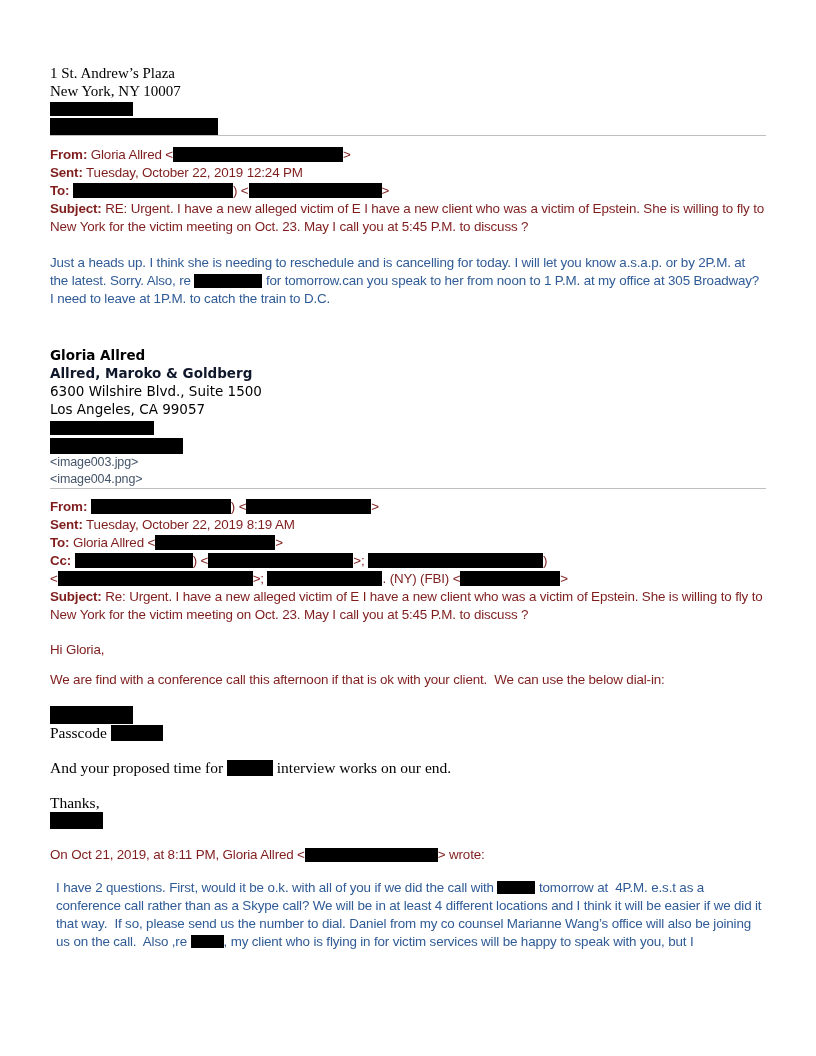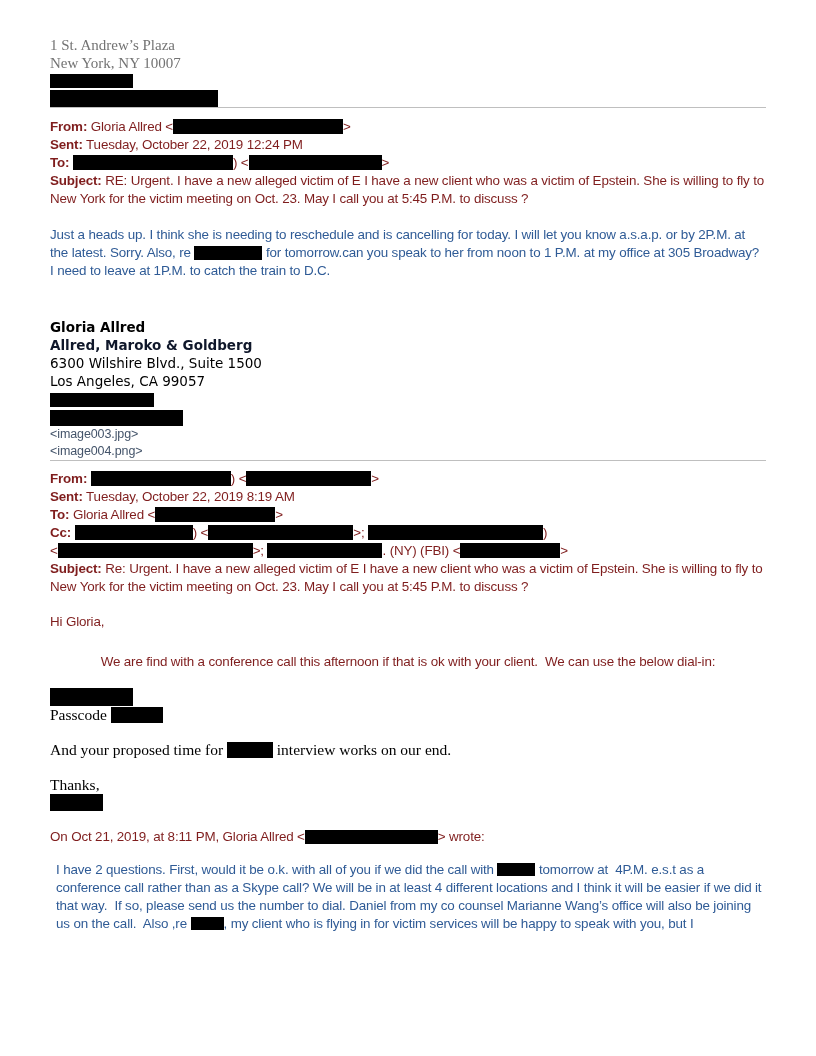--- a/index.html
+++ b/index.html
@@ -1,21 +1,21 @@
 <!DOCTYPE html>
 <html><head>
 <meta charset="utf-8">
 <style>
   html,body{margin:0;padding:0;background:#fff;}
   .page{position:relative;width:816px;height:1056px;background:#ffffff;overflow:hidden;}
   .content{padding:36px 50px 0 50px;}
 
   
   .sans{font-family:"Liberation Sans",sans-serif;font-size:13.4px;line-height:18px;letter-spacing:-0.15px;color:#7f1d1d;}
-  .serif-navy{font-family:"Liberation Serif",serif;font-size:15px;line-height:18px;color:#737373;}
+  .serif-navy{font-family:"Liberation Serif",serif;font-size:15px;line-height:18px;color:#000000;margin-top:28px;}
   .serif-body{font-family:"Liberation Serif",serif;font-size:15.5px;line-height:18px;color:#000;}
   .sig{font-family:"DejaVu Sans",sans-serif;font-size:13.5px;line-height:18px;color:#000;}
   .blue{color:#2F5B96;}
   .prewrap{white-space:pre-wrap;}
 
   
   hr.sep{border:0;border-top:1px solid #BFBFBF;margin:0;}
   .sep1{margin-top:45px;}
   .sep2{margin-top:16px;}
 
@@ -23,21 +23,21 @@
   .rb{display:inline-block;background:#000;height:15px;vertical-align:-3px;}
   .rb-sm{height:13px;vertical-align:-2px;}
   .rbb{background:#000;}
 
   
   .header1{margin-top:10px;}
   .para1{margin-top:18px;width:716px;}
   .signature{margin-top:38px;}
   .header2{margin-top:9px;}
   .greeting{margin-top:17px;}
-  .body1{margin-top:22px;text-align:center;}
+  .body1{margin-top:12px;}
   .dialin-bar{margin-top:17px;}
   .proposed{margin-top:17px;}
   .thanks{margin-top:17px;}
   .onoct{margin-top:17px;}
   .quote{margin-top:15px;margin-left:6px;width:710px;}
 
   .sig-name{font-weight:bold;}
   .sig-firm{font-weight:bold;color:#0f172a;}
   .sig-link{font-style:italic;text-decoration:underline;color:#0000EE;font-size:14px;cursor:pointer;}
   .sig-att{font-family:"Liberation Sans",sans-serif;font-size:12.5px;line-height:17px;color:#44546A;letter-spacing:-0.1px;}

